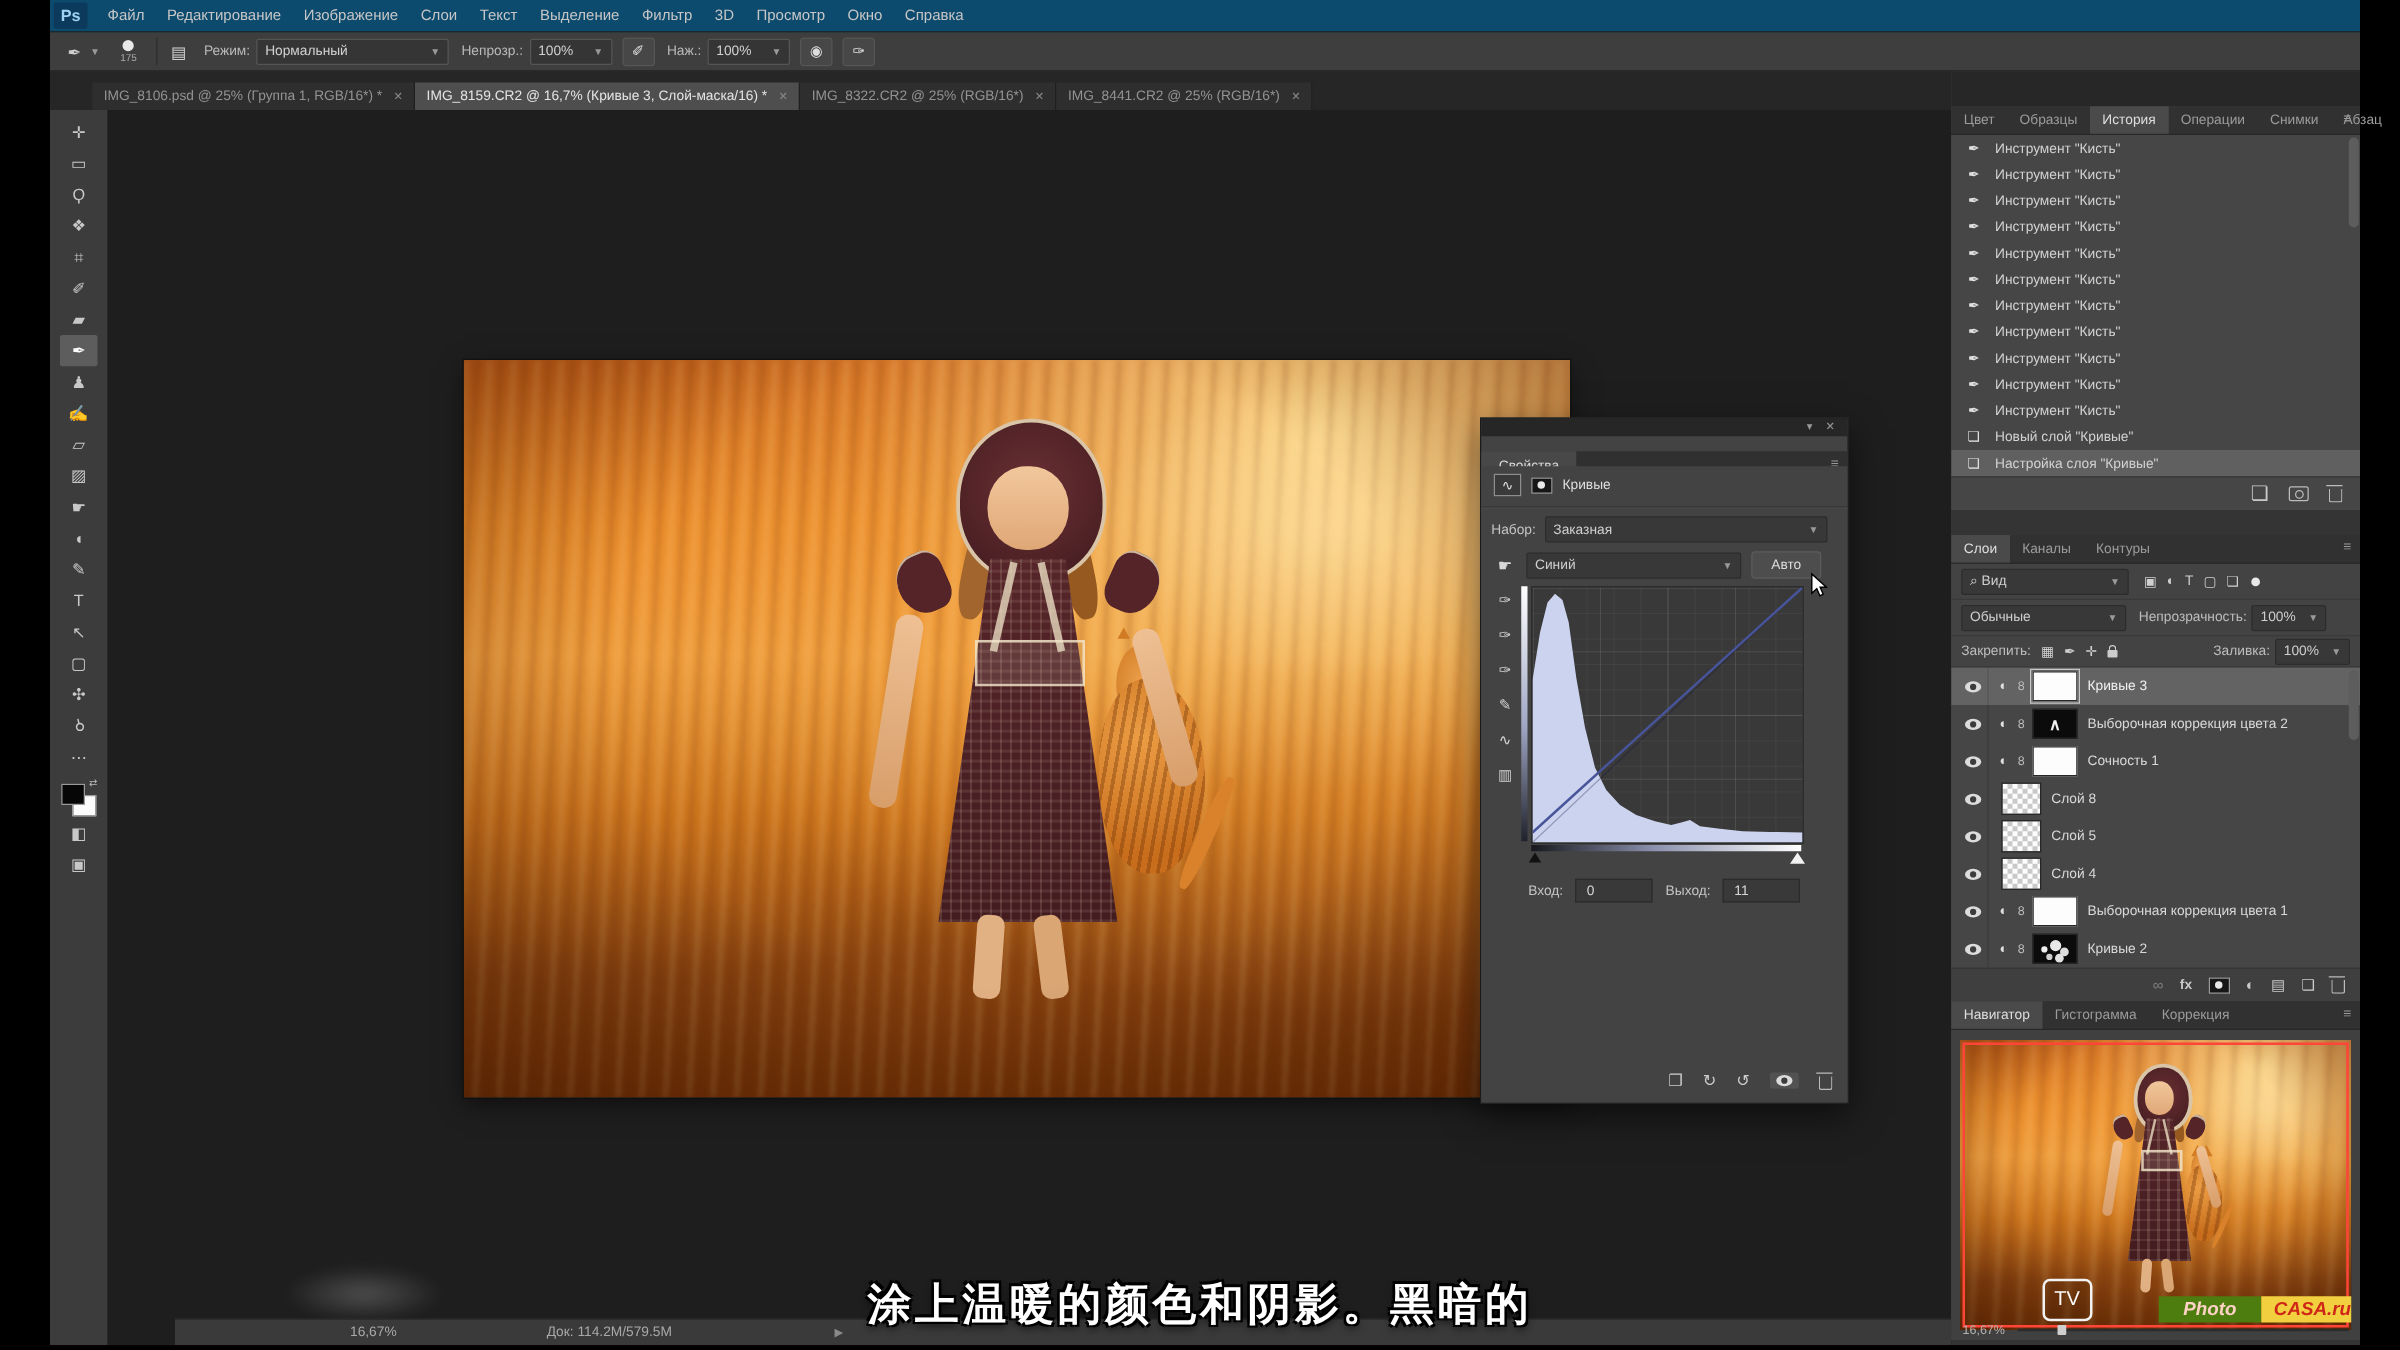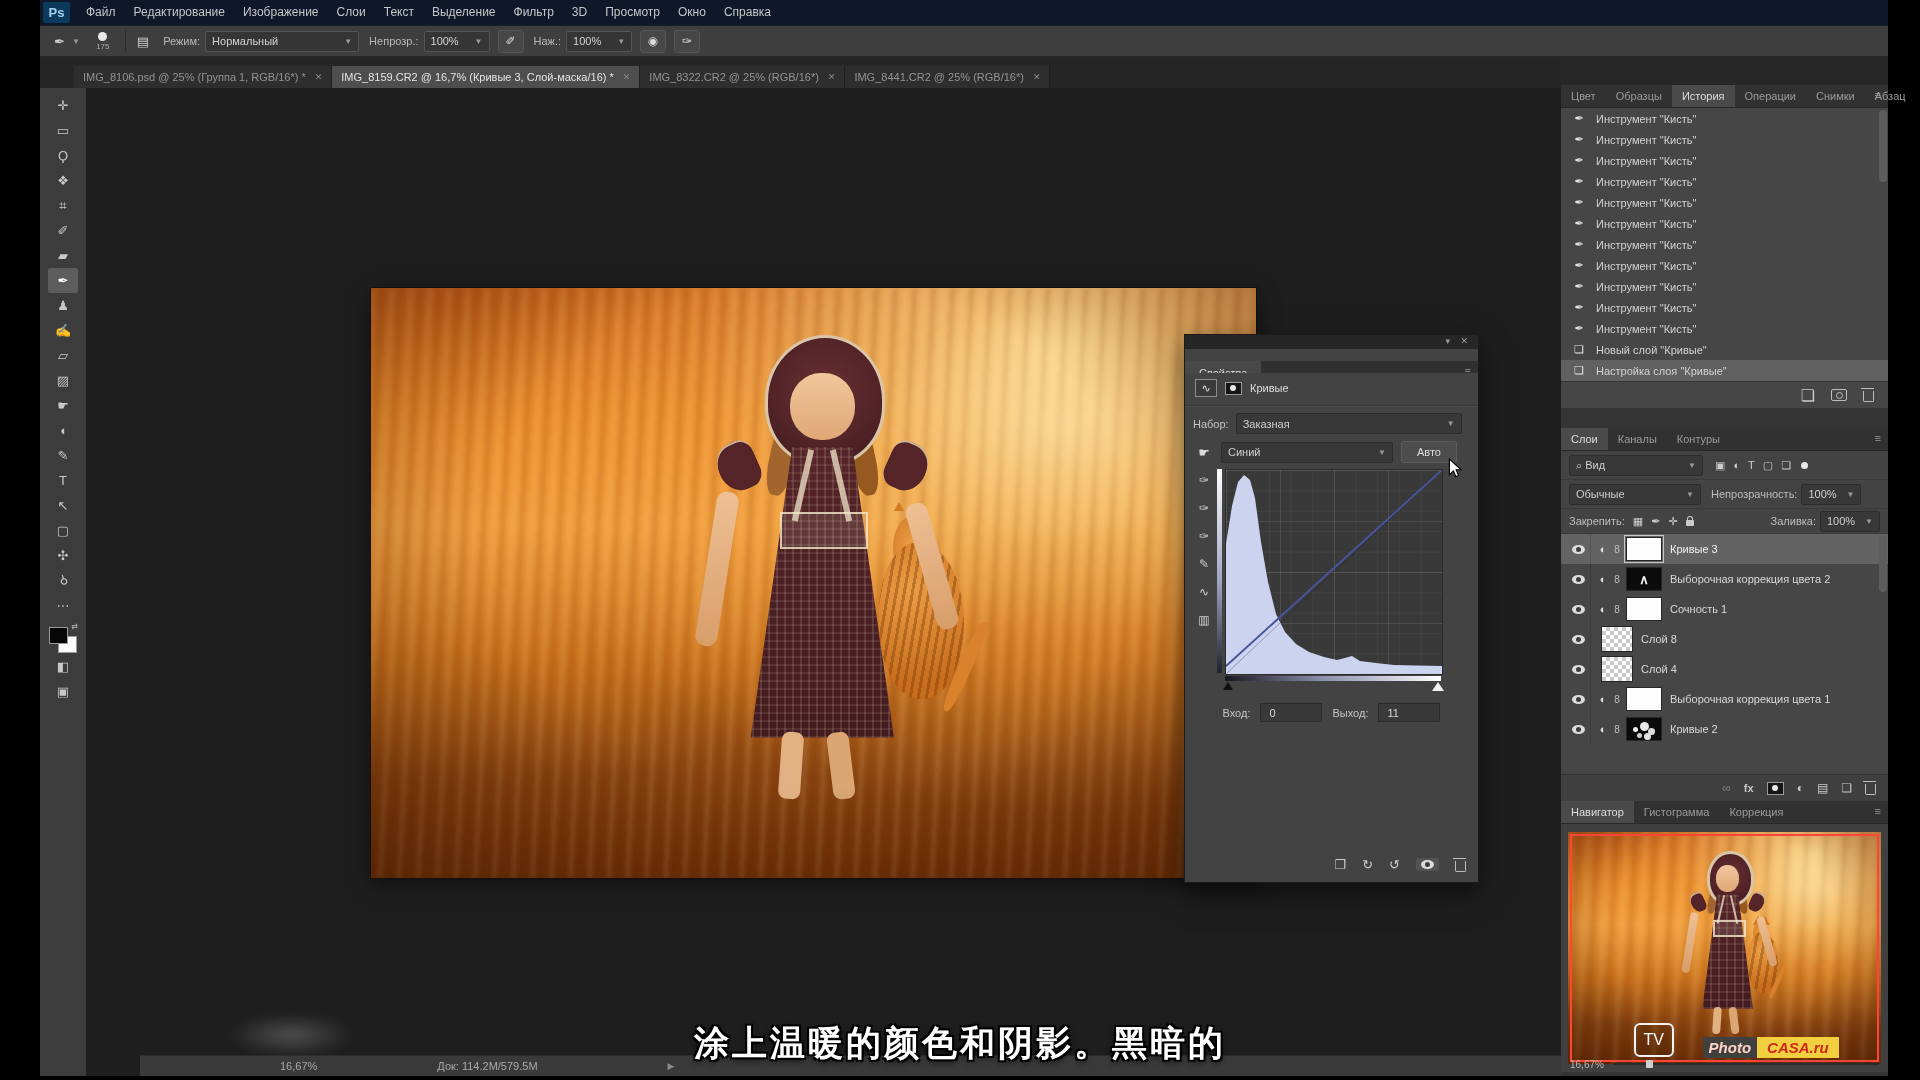--- a/index.html
+++ b/index.html
@@ -1,20 +1,20 @@
 <!DOCTYPE html>
 <html><head>
 <meta charset="utf-8">
 <style>
   html,body{margin:0;padding:0;width:1920px;height:1080px;background:#000;overflow:hidden;
     font-family:"Liberation Sans",sans-serif;color:#c9c9c9;-webkit-font-smoothing:antialiased;}
   .app{position:absolute;left:40px;top:0;width:1848px;height:1076px;background:#343434;}
 
   
-  .menubar{position:absolute;top:0;left:0;right:0;height:25px;background:#0f172a;border-bottom:1px solid #1e1e1e;
+  .menubar{position:absolute;top:0;left:0;right:0;height:25px;background:#0c4a6e;border-bottom:1px solid #1e1e1e;
     display:flex;align-items:center;}
   .ps-logo{width:27px;height:21px;background:#0c3a5d;color:#9fd3f2;font-weight:bold;font-size:13px;
     display:flex;align-items:center;justify-content:center;margin:0 7px 0 3px;border-radius:2px;}
   .menu-items{display:flex;align-items:center;height:100%;}
   .menu-item{padding:0 9px;font-size:12px;color:#c6c6c6;line-height:25px;}
 
   
   .optionsbar{position:absolute;top:26px;left:0;right:0;height:30px;background:#3e3e3e;border-bottom:1px solid #292929;
     display:flex;align-items:center;font-size:11px;color:#b9b9b9;}
   .opt-sep{width:1px;height:22px;background:#2d2d2d;margin:0 7px;}
@@ -167,21 +167,21 @@
   .cam{width:14px;height:10px;border:1px solid #bcbcbc;border-radius:2px;position:relative;}
   .cam::after{content:"";position:absolute;left:4px;top:2px;width:5px;height:5px;border:1px solid #bcbcbc;border-radius:50%;}
 
   .nav-content{position:relative;flex:1;background:#404040;}
   #nav-thumb{position:absolute;left:7px;right:7px;top:8px;height:232px;overflow:hidden;background:#222;}
   #nav-photo{position:absolute;inset:0;}
   .nav-viewbox{position:absolute;inset:2px;border:2px solid #ff4538;}
   .tv-logo{position:absolute;left:21%;bottom:3%;width:36px;height:30px;border:2px solid #f2f2f2;border-radius:6px;
     color:#fafafa;font-size:16px;display:flex;align-items:center;justify-content:center;background:rgba(40,20,8,.18);}
   .wm{position:absolute;left:43%;bottom:2.5%;display:flex;font-style:italic;font-weight:bold;font-size:15px;white-space:nowrap;}
-  .wm-photo{background:#404040;color:#ffd2c6;padding:2px 6px;}
+  .wm-photo{background:#4d7c0f;color:#ffd2c6;padding:2px 20px;margin-left:24px;}
   .wm-casa{background:#f2cf3f;color:#cf2717;padding:2px 10px;}
   .nav-zoomrow{position:absolute;left:0;right:0;bottom:0;height:16px;display:flex;align-items:center;gap:10px;
     padding:0 9px;font-size:10px;color:#b5b5b5;}
   .nav-slider{flex:1;height:2px;background:#2b2b2b;position:relative;}
   .nav-slider::after{content:"";position:absolute;left:12%;top:-3px;width:7px;height:8px;background:#cfcfcf;border-radius:1px;}
 
   
   .props{position:absolute;left:1144px;top:334px;width:293px;height:547px;background:#434343;
     border:1px solid #1b1b1b;box-shadow:0 10px 26px rgba(0,0,0,.55);z-index:6;}
   .p-header{height:14px;background:#262626;position:relative;}
@@ -576,20 +576,27 @@
             <span class="eye"></span>
           </div>
           <div class="thumb checker"></div>
           <span class="l-name">Слой 8</span>
         </div>
         <div class="l-row">
           <div class="l-eyecell">
             <span class="eye"></span>
           </div>
           <div class="thumb checker"></div>
+          <span class="l-name">Слой 5</span>
+        </div>
+        <div class="l-row">
+          <div class="l-eyecell">
+            <span class="eye"></span>
+          </div>
+          <div class="thumb checker"></div>
           <span class="l-name">Слой 4</span>
         </div>
         <div class="l-row">
           <div class="l-eyecell">
             <span class="eye"></span>
           </div>
           <span class="l-adj">◐</span>
           <span class="l-link">8</span>
           <div class="thumb white"></div>
           <span class="l-name">Выборочная коррекция цвета 1</span>

